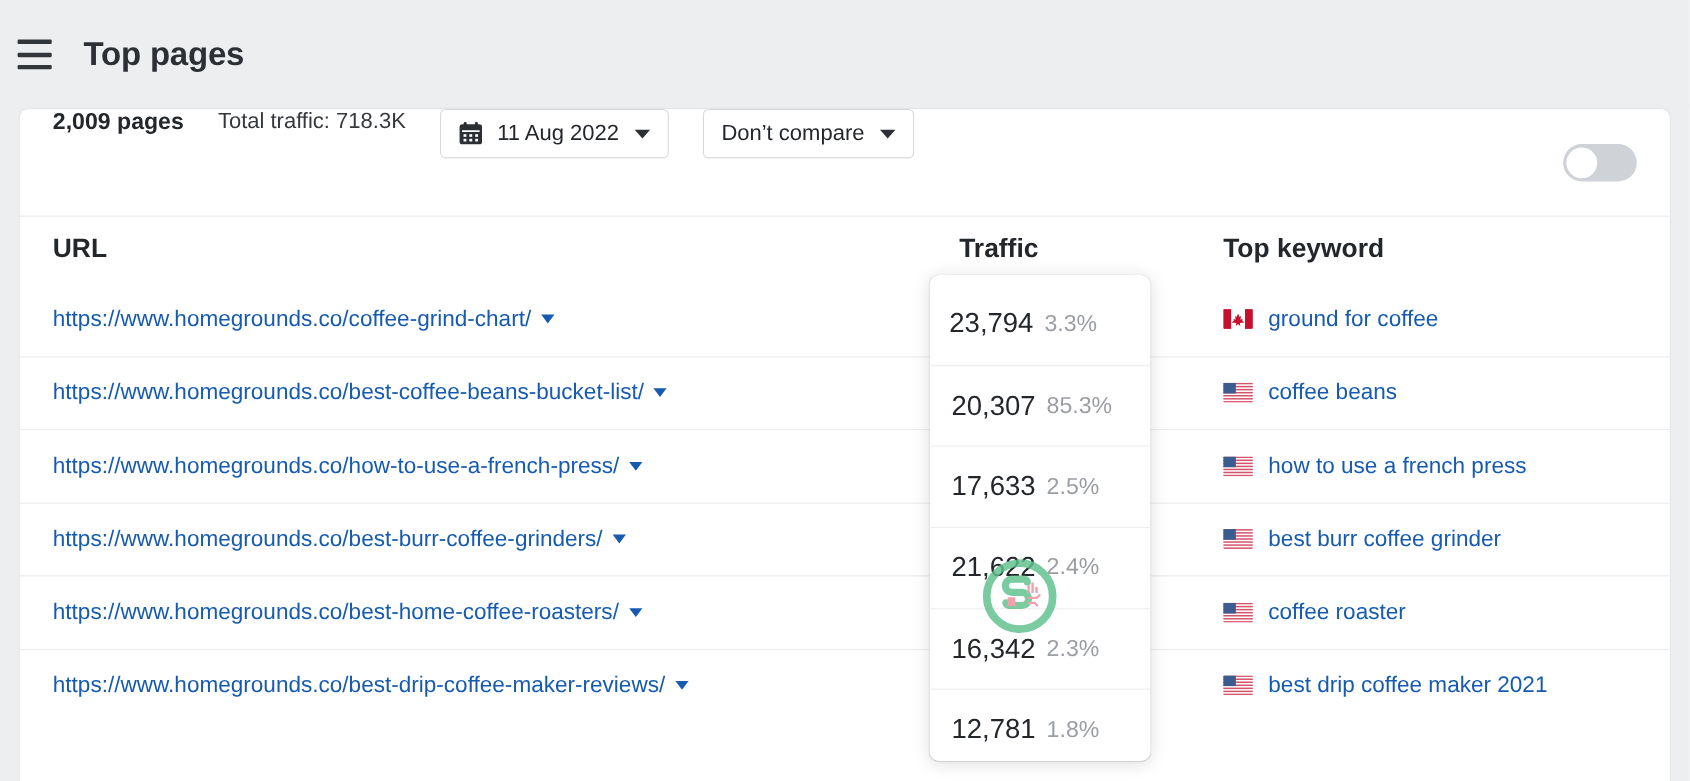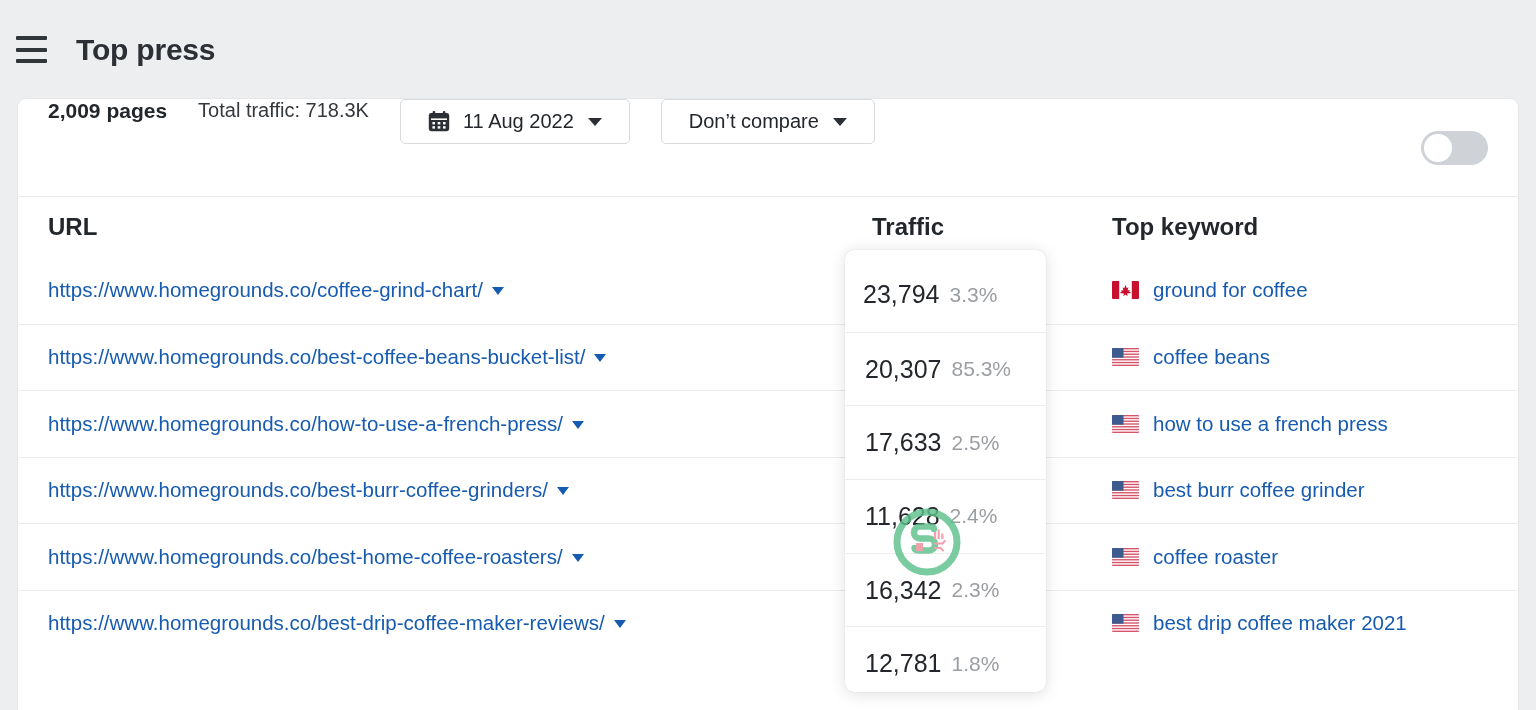--- a/index.html
+++ b/index.html
@@ -79,21 +79,21 @@
     color: #35393d;
   }
   .pill {
     margin-left: 31px;
     height: 45px;
     border: 1px solid #d7dadd;
     border-radius: 5px;
     background: #fff;
     display: flex;
     align-items: center;
-    padding: 0 27px;
+    padding: 0 16px;
     box-sizing: border-box;
     cursor: pointer;
     font-size: 20px;
     color: #23272b;
   }
   .pill .cal {
     width: 22px; height: 21px;
     margin-right: 13px;
     flex: 0 0 auto;
   }
@@ -231,21 +231,21 @@
 </style>
 </head>
 <body>
 
 <div class="topbar">
   <div class="hamburger">
     <span></span>
     <span></span>
     <span></span>
   </div>
-  <div class="page-title">Top press</div>
+  <div class="page-title">Top pages</div>
 </div>
 
 <div class="card">
 
   <div class="toolbar">
     <div class="pages-count">2,009 pages</div>
     <div class="total-traffic">Total traffic: 718.3K</div>
 
     <div class="pill">
       <svg class="cal" viewBox="0 0 22 21">
@@ -424,21 +424,21 @@
     </div>
     <div class="traffic-row">
       <span class="traffic-val">20,307</span>
       <span class="traffic-pct">85.3%</span>
     </div>
     <div class="traffic-row">
       <span class="traffic-val">17,633</span>
       <span class="traffic-pct">2.5%</span>
     </div>
     <div class="traffic-row">
-      <span class="traffic-val">11,628</span>
+      <span class="traffic-val">21,622</span>
       <span class="traffic-pct">2.4%</span>
     </div>
     <div class="traffic-row">
       <span class="traffic-val">16,342</span>
       <span class="traffic-pct">2.3%</span>
     </div>
     <div class="traffic-row">
       <span class="traffic-val">12,781</span>
       <span class="traffic-pct">1.8%</span>
     </div>

